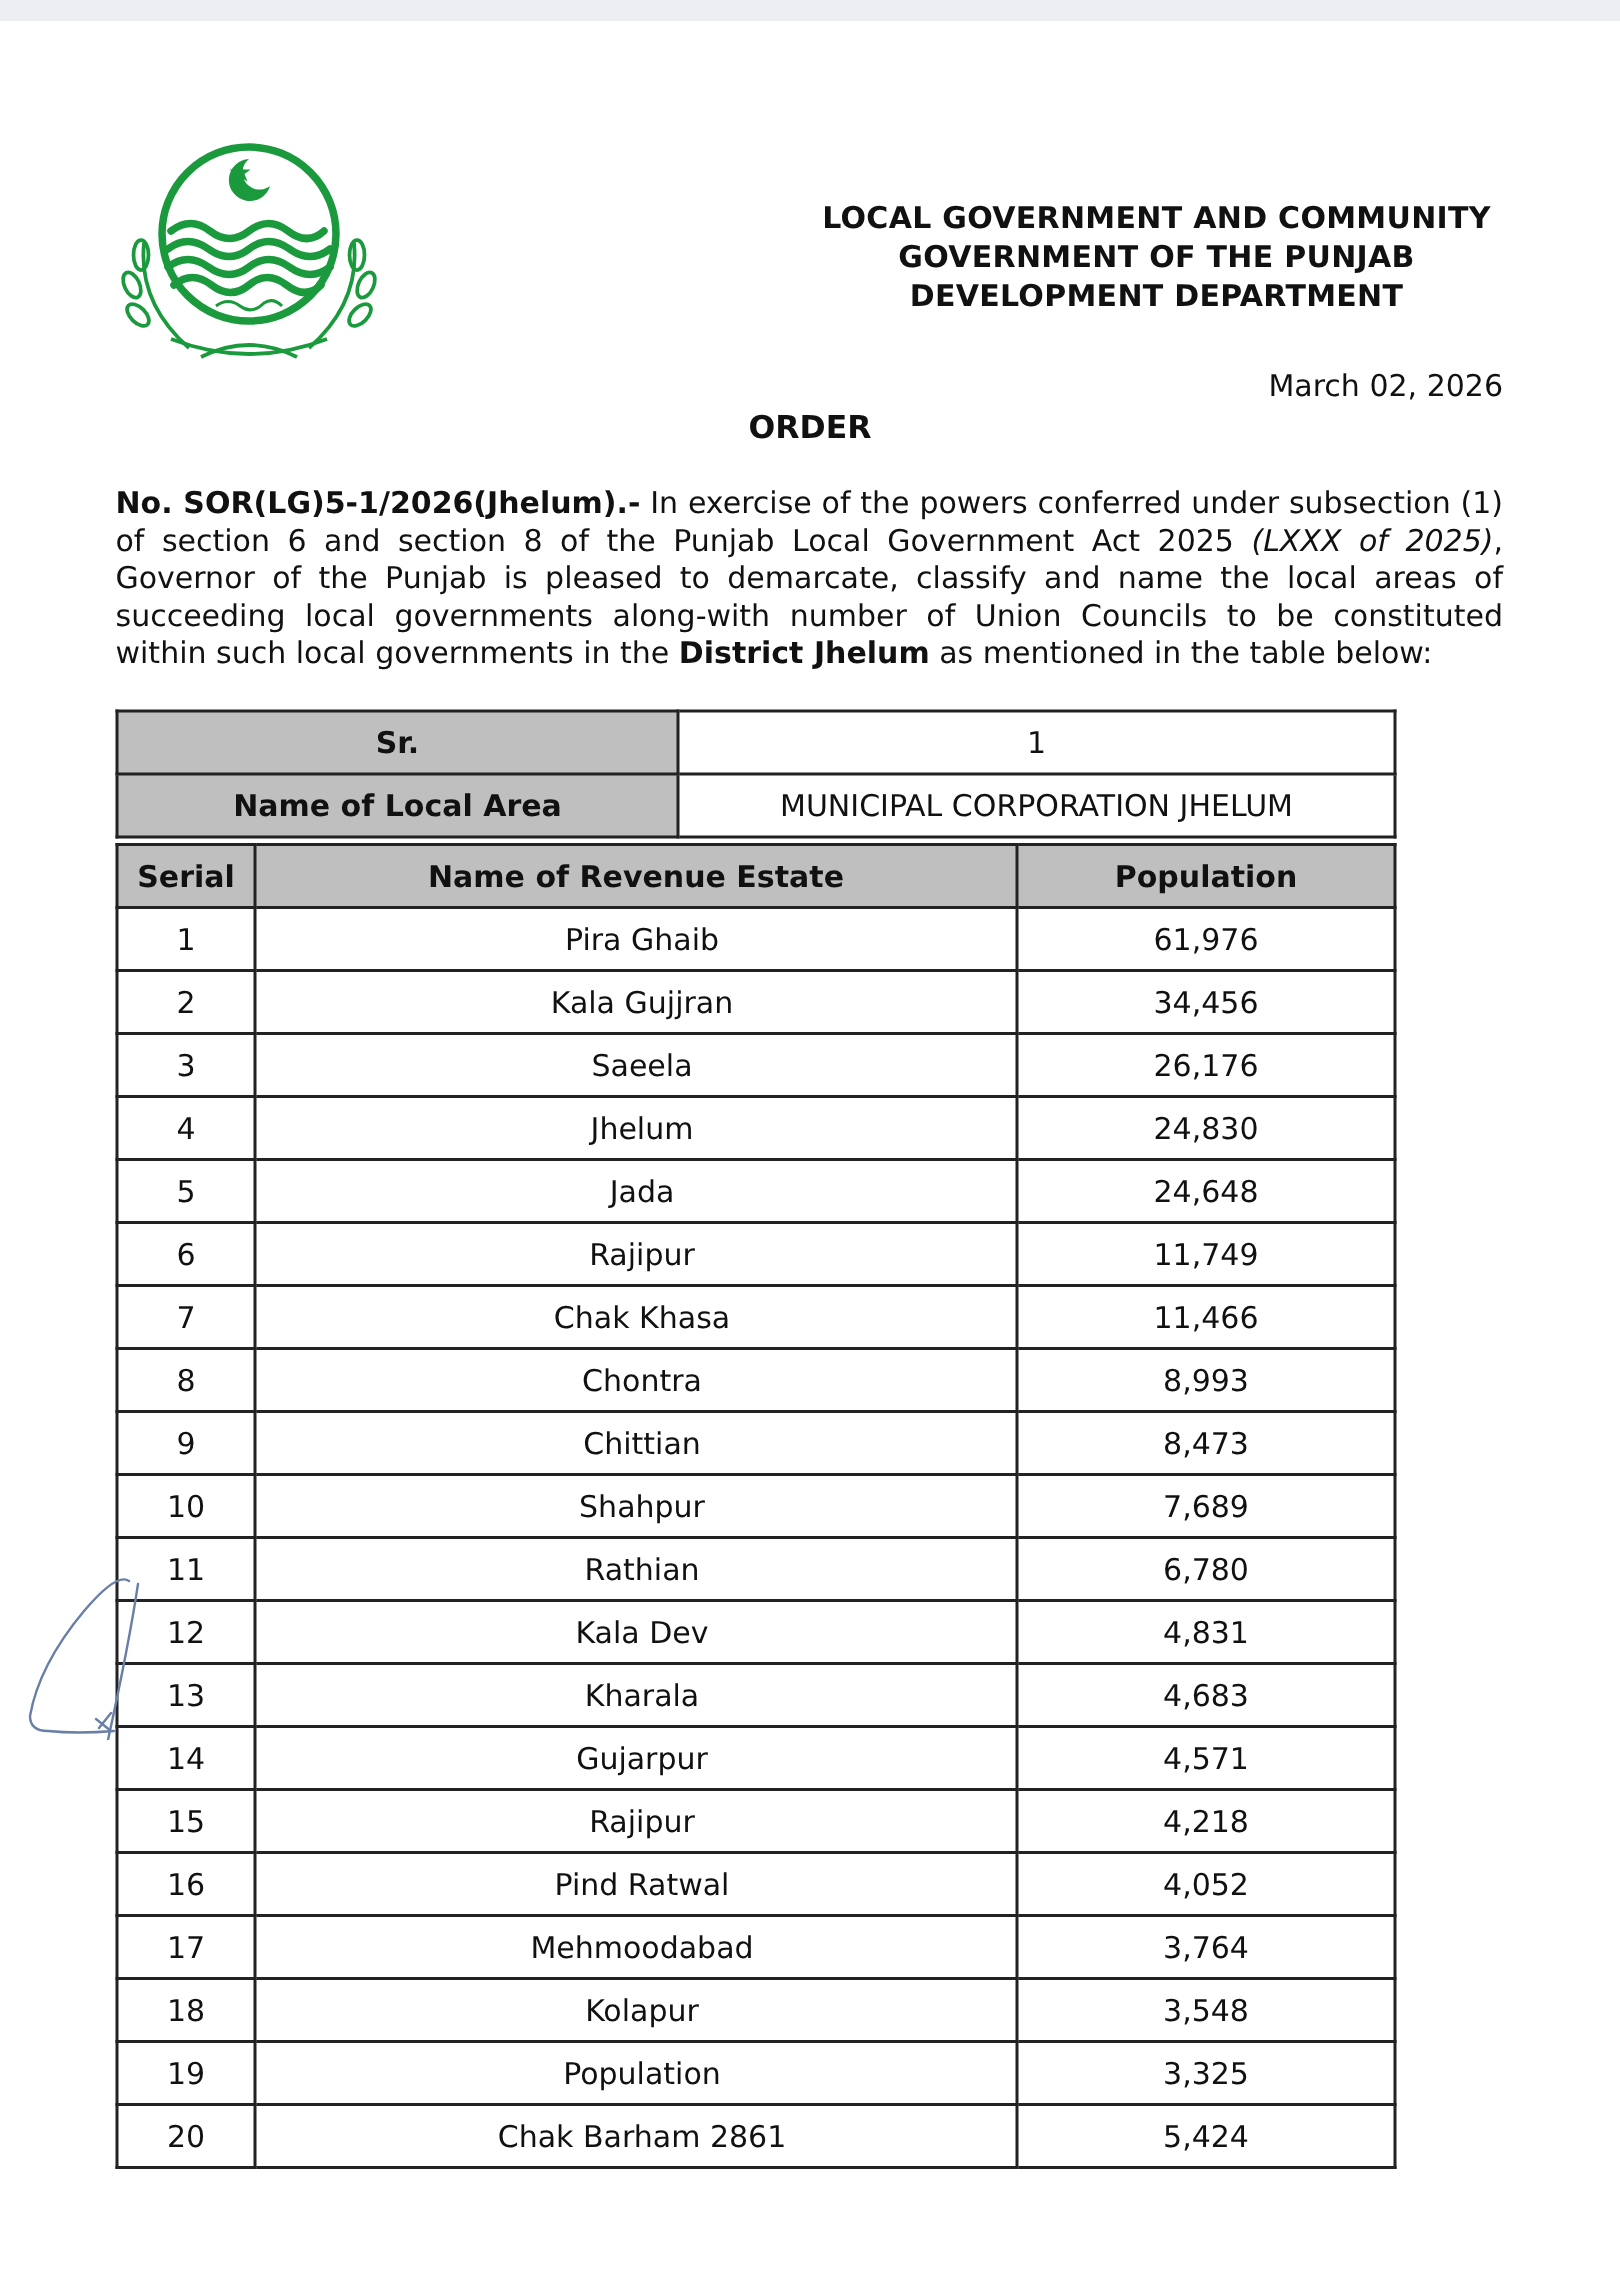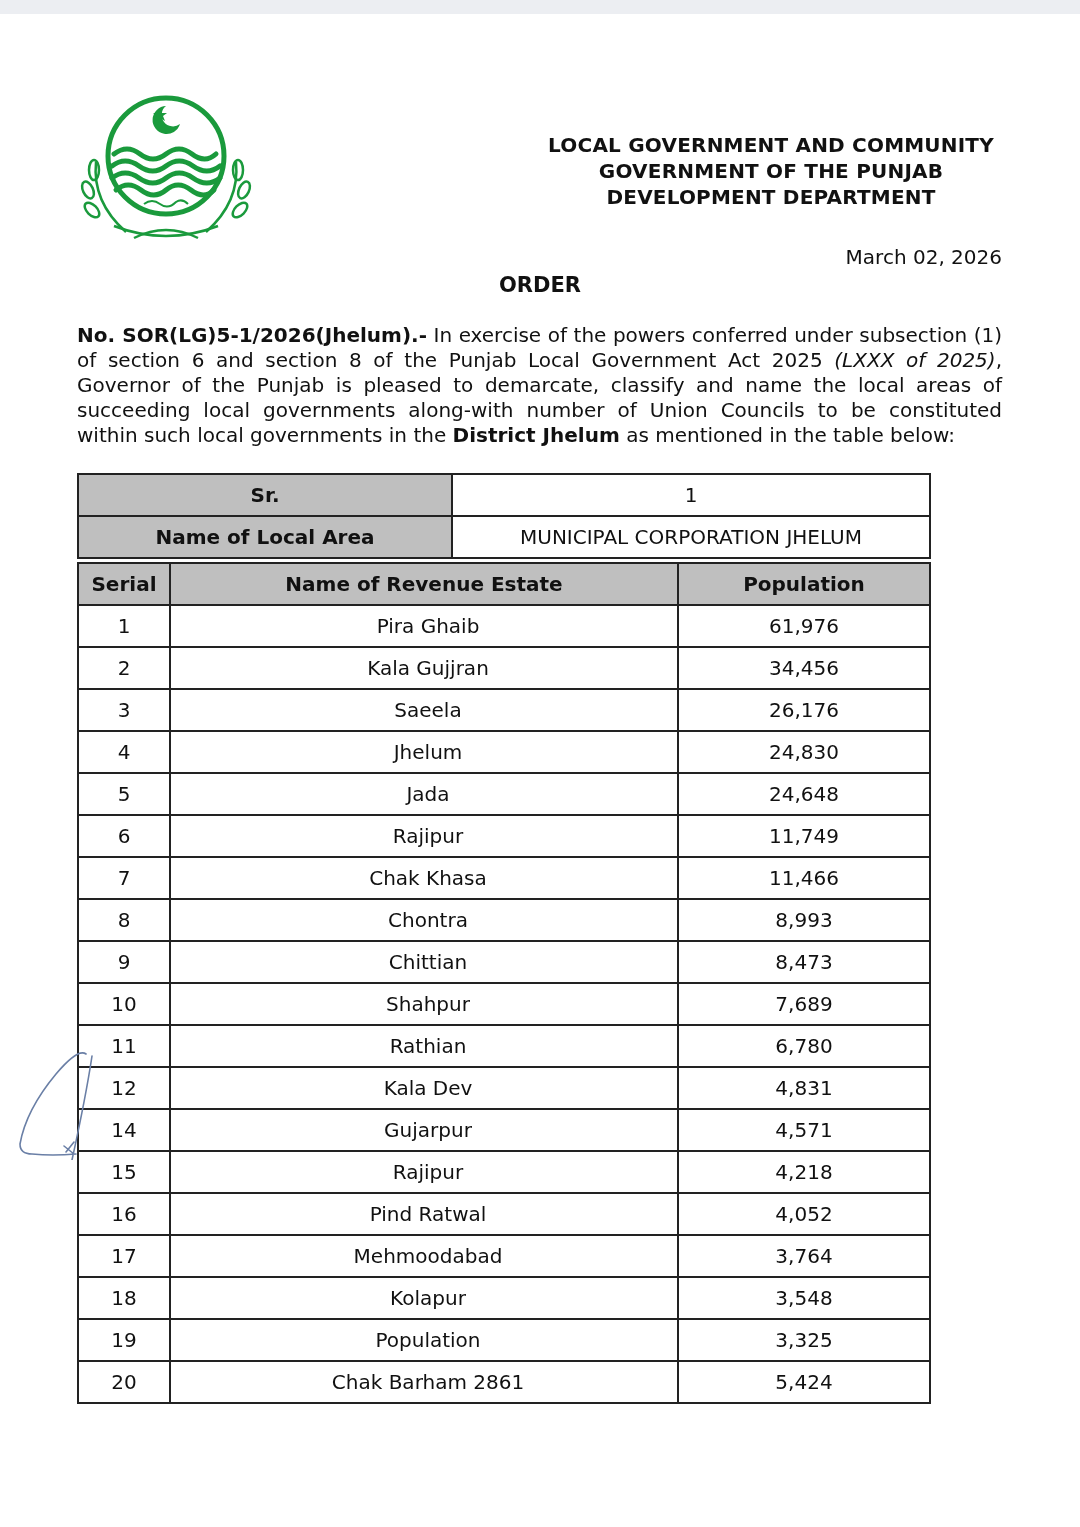--- a/index.html
+++ b/index.html
@@ -230,20 +230,25 @@
         <td class="serial">11</td>
         <td class="name">Rathian</td>
         <td class="pop">6,780</td>
       </tr>
     <tr>
         <td class="serial">12</td>
         <td class="name">Kala Dev</td>
         <td class="pop">4,831</td>
       </tr>
     <tr>
+        <td class="serial">13</td>
+        <td class="name">Kharala</td>
+        <td class="pop">4,683</td>
+      </tr>
+    <tr>
         <td class="serial">14</td>
         <td class="name">Gujarpur</td>
         <td class="pop">4,571</td>
       </tr>
     <tr>
         <td class="serial">15</td>
         <td class="name">Rajipur</td>
         <td class="pop">4,218</td>
       </tr>
     <tr>

